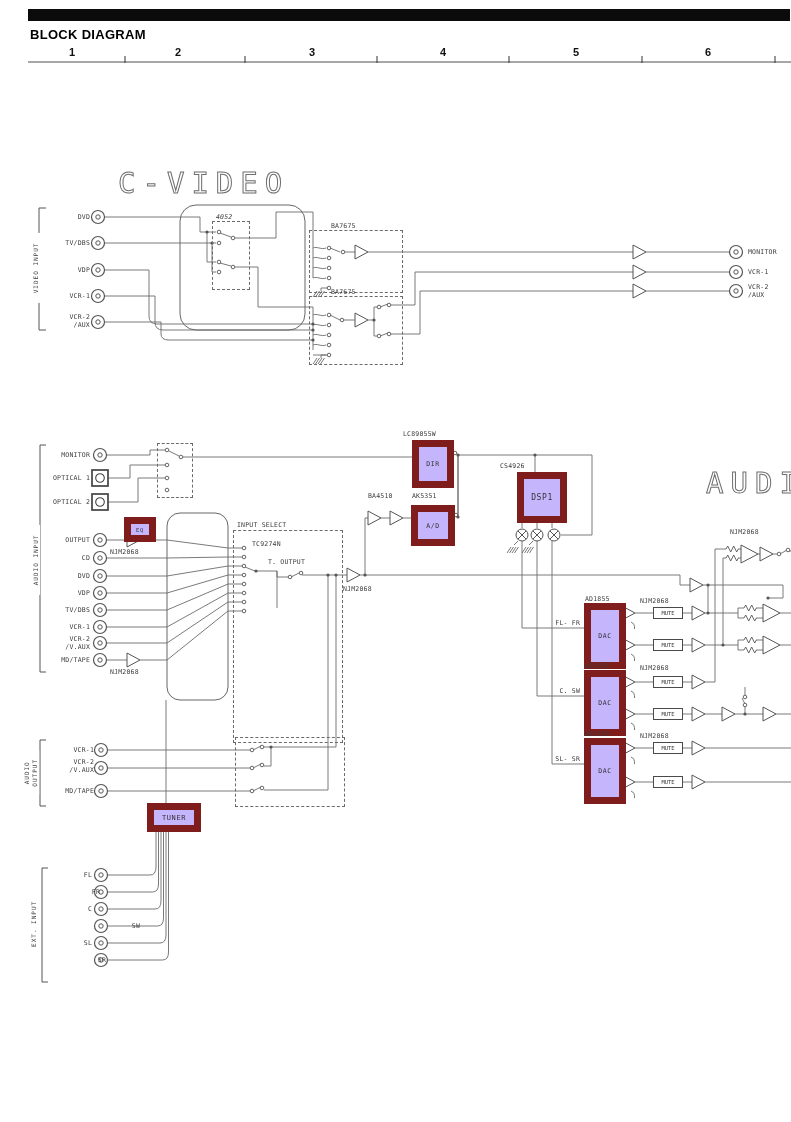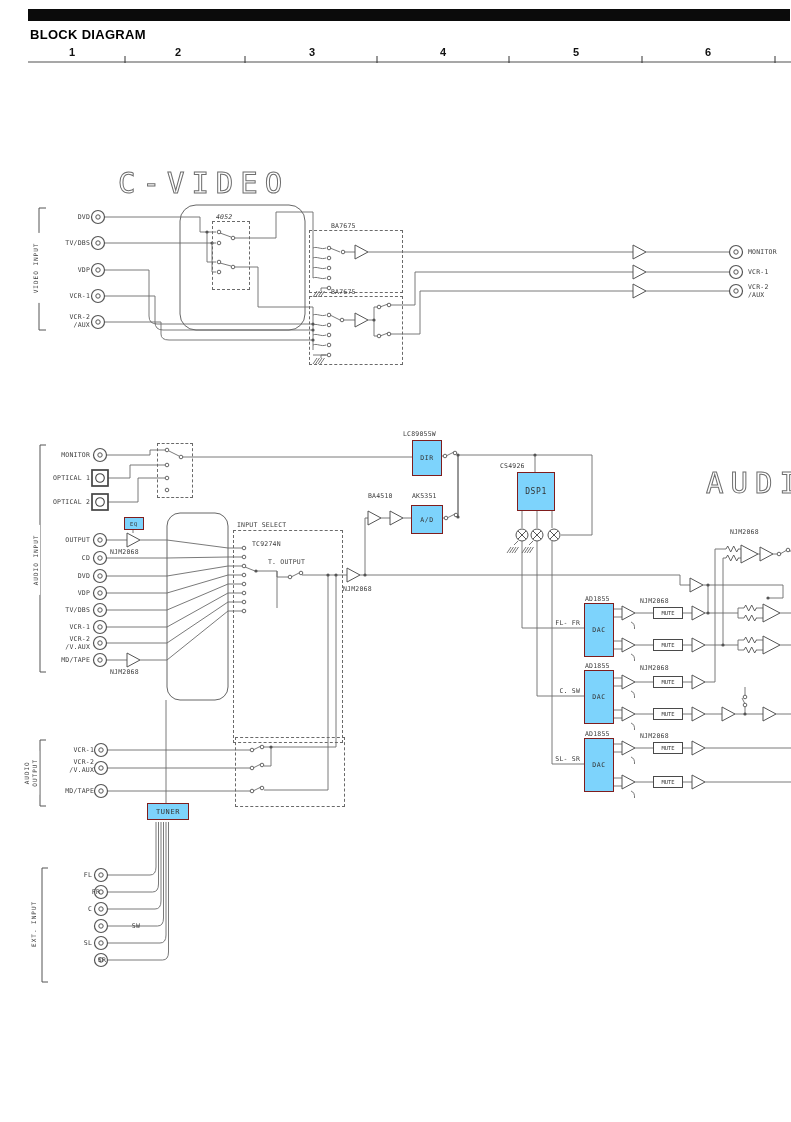--- a/index.html
+++ b/index.html
@@ -6,21 +6,21 @@
   #page{position:relative;width:791px;height:1122px;background:#fff;overflow:hidden;
         font-family:"DejaVu Sans Mono",monospace;}
   .lbl{position:absolute;font-size:6.5px;line-height:1.25;color:#3c3c3c;letter-spacing:.2px;
        white-space:pre-line;}
   .r{text-align:right;}
   .num{position:absolute;font:bold 11px "Liberation Sans",sans-serif;color:#111;}
   .title{position:absolute;font:bold 13px "Liberation Sans",sans-serif;color:#000;letter-spacing:.3px;}
   .bar{position:absolute;left:28px;top:9px;width:762px;height:12px;background:#0b0b0b;}
   .outline{position:absolute;font-size:29px;letter-spacing:7px;color:transparent;
            -webkit-text-stroke:1px #6e6e6e;font-family:"DejaVu Sans Mono",monospace;}
-  .icbox{position:absolute;border:1px solid #7f1d1d;background:#7dd3fc;display:flex;align-items:center;
+  .icbox{position:absolute;border:7px solid #7f1d1d;background:#c4b5fd;display:flex;align-items:center;
          justify-content:center;font-size:6.5px;color:#333;letter-spacing:.6px;}
   .dash{position:absolute;border:1px dashed #6a6a6a;}
   .mute{position:absolute;width:28px;height:10px;border:1px solid #4a4a4a;background:#fff;
         display:flex;align-items:center;justify-content:center;font-size:5.5px;color:#333;}
   .vlbl{position:absolute;font-size:6px;color:#3c3c3c;letter-spacing:1px;text-align:center;
         white-space:pre-line;background:#fff;transform:rotate(-90deg);line-height:1.3;}
   svg{position:absolute;left:0;top:0;}
 </style>
 </head>
 <body>

